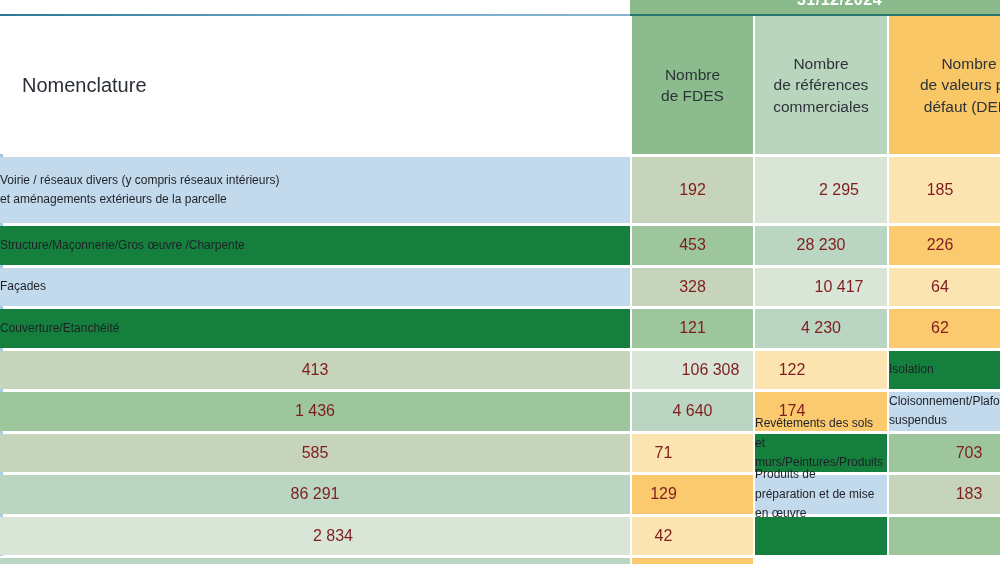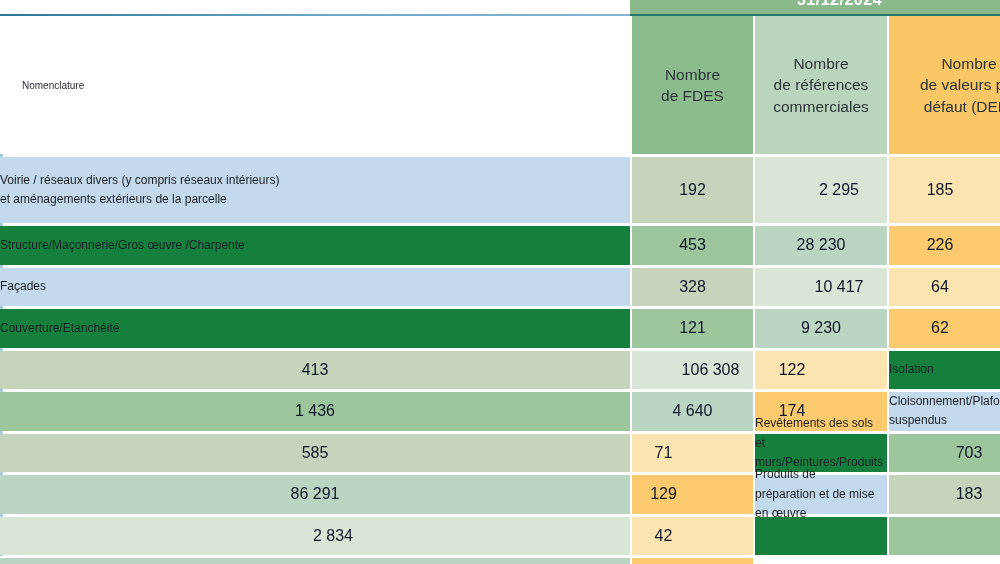--- a/index.html
+++ b/index.html
@@ -43,40 +43,40 @@
     position: absolute; left: 0; top: 16px;
     display: grid;
     grid-template-columns: 630px 121px 132px 160px;
     grid-template-rows: 138px 66px repeat(8, 38.5px) 24px;
     column-gap: 2px; row-gap: 3px;
   }
   .cell { display: flex; align-items: center; }
   
   .h-nom {
     background: #ffffff; padding-left: 22px;
-    font-size: 10px; color: #2a2f36;
+    font-size: 20px; color: #2a2f36;
   }
   .h-col {
     justify-content: center; text-align: center;
     white-space: pre-line; line-height: 1.38;
     font-size: 15.5px; color: #2c3338;
   }
   .h-fdes { background: #8cbc8e; }
   .h-refs { background: #bad5bd; }
   .h-ded  { background: #f9c765; }
   
   .lbl {
     padding-right: 8px;
     font-size: 12px; color: #1d2126;
     white-space: pre-line; line-height: 1.6;
   }
   .lbl.blue  { background: #c3d9ec; }
   .lbl.white { background: #15803d; }
   
-  .num { justify-content: center; font-size: 16px; color: #0f172a; }
+  .num { justify-content: center; font-size: 16px; color: #7f1d1d; }
   .fdes.light { background: #c5d4ba; }
   .fdes.dark  { background: #9ec69d; }
   .refs.light { background: #d9e6d7; padding-left: 36px; }
   .refs.dark  { background: #bad5c1; }
   .ded.light  { background: #fce4b1; }
   .ded.dark   { background: #fbca6e; }
   .ded.num    { padding-right: 58px; box-sizing: border-box; }
   .ded.h-col  { padding-right: 0; }
 </style>
 </head>
@@ -114,21 +114,21 @@
     <div class="cell num refs dark">28 230</div>
     <div class="cell num ded dark">226</div>
 
     <div class="cell lbl blue">Façades</div>
     <div class="cell num fdes light">328</div>
     <div class="cell num refs light">10 417</div>
     <div class="cell num ded light">64</div>
 
     <div class="cell lbl white">Couverture/Etanchéité</div>
     <div class="cell num fdes dark">121</div>
-    <div class="cell num refs dark">9 230</div>
+    <div class="cell num refs dark">4 230</div>
     <div class="cell num ded dark">62</div>
 
     <div class="cell num fdes light">413</div>
     <div class="cell num refs light">106 308</div>
     <div class="cell num ded light">122</div>
 
     <div class="cell lbl white">Isolation</div>
     <div class="cell num fdes dark">1 436</div>
     <div class="cell num refs dark">4 640</div>
     <div class="cell num ded dark">174</div>

